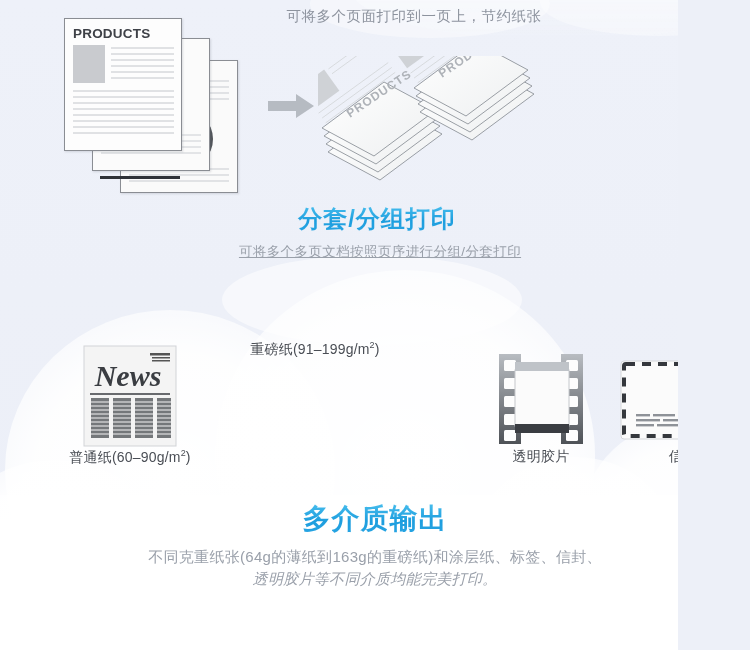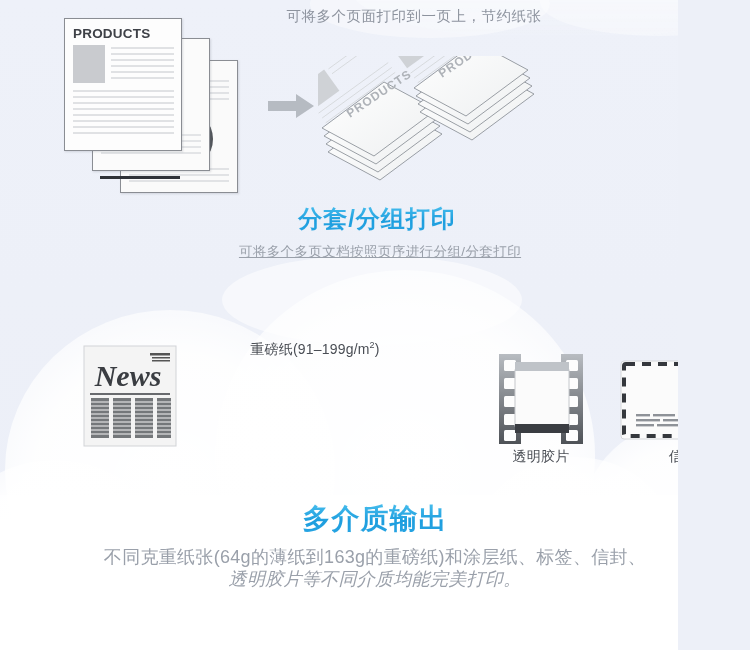--- a/index.html
+++ b/index.html
@@ -55,21 +55,21 @@
   #h2 { left:0; top:500px; font-size:28px; }
 
   .sub {
     position:absolute; width:750px; text-align:center;
     color:#9aa0aa; font-size:13.5px; letter-spacing:.4px;text-decoration:underline;
   }
   #sub1 { top:243px; padding-left:10px; }
 
   .desc {
     position:absolute; left:0; top:546px; width:750px; text-align:center;
-    color:#9aa0aa; font-size:18px; line-height:22px; letter-spacing:.3px;
+    color:#9aa0aa; font-size:15px; line-height:22px; letter-spacing:.3px;
   }
   .desc .l2 { display:block;font-style:italic; }
 
   
   .media-row { position:absolute; left:0; top:340px; width:750px; height:145px; }
   .media-item { position:absolute; width:170px; text-align:center; }
   .media-item .art { height:108px; position:relative; }
   .media-item .lbl {
     font-size:14px; color:#4a4e55; letter-spacing:.2px; white-space:nowrap;
   }
@@ -270,20 +270,21 @@
               <line x1="9" y1="78" x2="89" y2="78"></line>
             <line x1="9" y1="82" x2="89" y2="82"></line>
               <line x1="9" y1="86" x2="89" y2="86"></line>
             <line x1="9" y1="90" x2="89" y2="90"></line>
             <line x1="29" y1="52" x2="29" y2="96" stroke-width="2"></line>
             <line x1="51" y1="52" x2="51" y2="96" stroke-width="2"></line>
             <line x1="73" y1="52" x2="73" y2="96" stroke-width="2"></line>
           </g>
         </svg>
       </div>
+      <div class="lbl"><span>普通纸(60–90g/m</span><sup>2</sup><span>)</span></div>
     </div>
 
     <div class="media-item m1">
       <div class="lbl"><span>重磅纸(91–199g/m</span><sup>2</sup><span>)</span></div>
     </div>
 
     <div class="media-item m2">
       <div class="art">
         <svg width="96" height="98" viewBox="0 0 96 98" style="margin-top:10px;">
           <defs>

